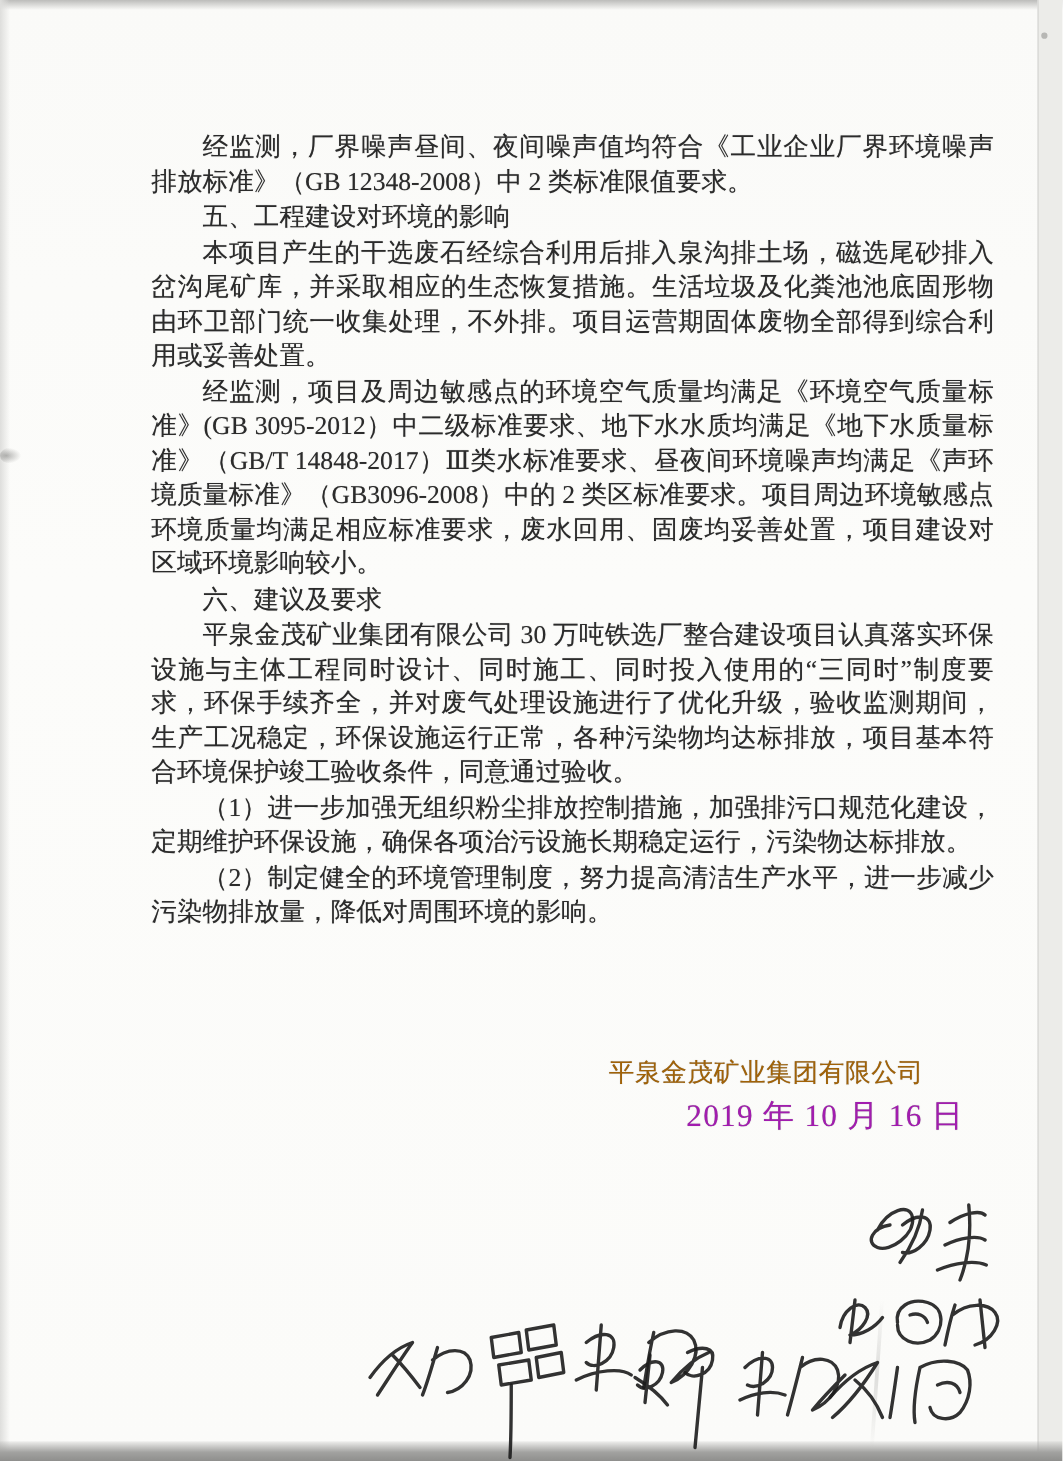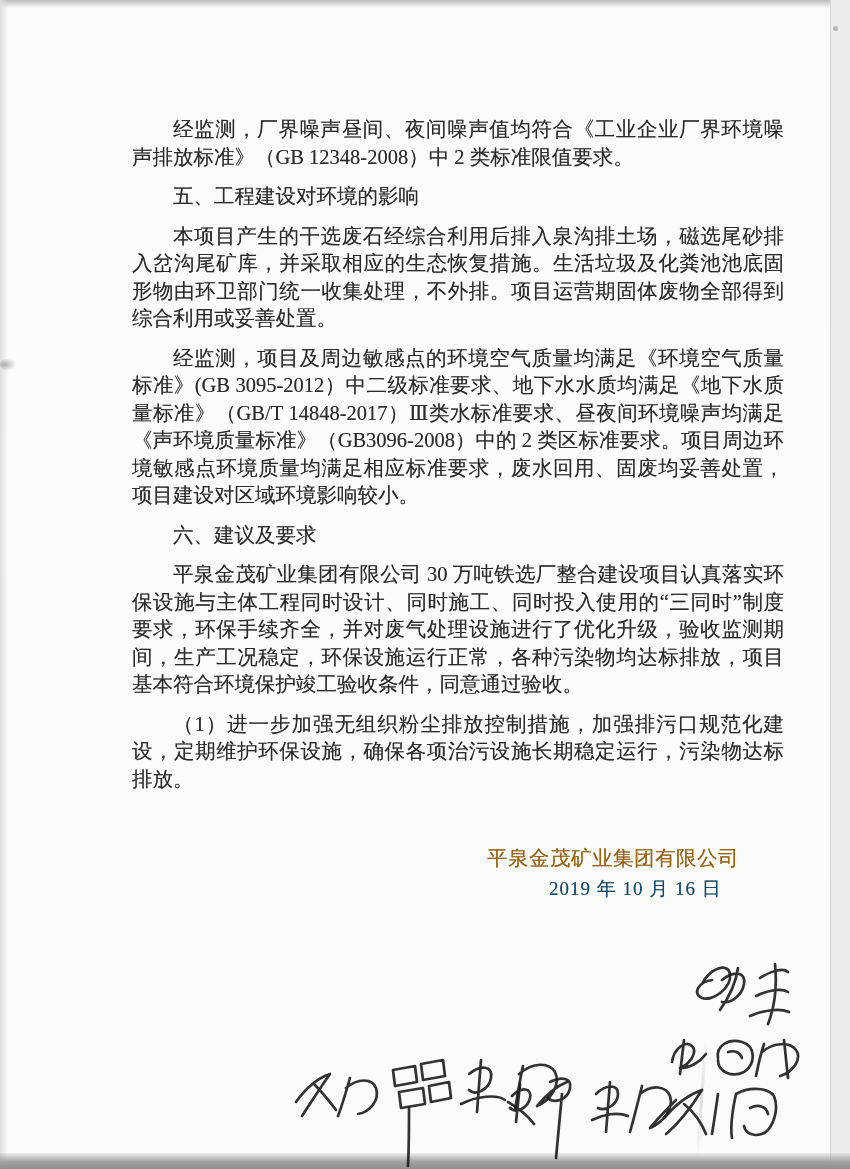--- a/index.html
+++ b/index.html
@@ -27,31 +27,31 @@
     background:linear-gradient(180deg,rgba(180,180,178,0) 0%,rgba(185,185,183,0.45) 50%,rgba(180,180,178,0) 100%);
     transform:rotate(4deg);}
 
   
   .doc-text{
     position:absolute;left:120px;top:104px;width:676px;
     font-size:20.5px;line-height:27.5px;color:#2b2b2b;
     text-align:justify;text-justify:inter-ideograph;
     text-shadow:0 0 0.6px rgba(60,60,60,0.55);
   }
-  .doc-text p{margin:12px;text-indent:2em;}
+  .doc-text p{margin:1px;text-indent:2em;}
 
   
   .signoff-company{
     position:absolute;left:487px;top:844px;
     font-size:20.5px;color:#a16207;letter-spacing:0.5px;
     text-shadow:0 0 0.6px rgba(60,60,60,0.55);
   }
   .signoff-date{
     position:absolute;left:549px;top:876px;
-    font-size:19px;color:#0c4a6e;letter-spacing:1px;
+    font-size:25px;color:#a21caf;letter-spacing:1px;
     text-shadow:0 0 0.6px rgba(60,60,60,0.55);
     text-align:center;
   }
 
   
   .sig{position:absolute;}
   .sig svg{display:block;overflow:visible;}
   .sig path{fill:none;stroke:#1c1c1c;stroke-width:2.7;stroke-linecap:round;stroke-linejoin:round;opacity:0.9;}
 </style>
 </head>
@@ -67,20 +67,21 @@
 <div class="crease"></div>
 
 <div class="doc-text">
   <p>经监测，厂界噪声昼间、夜间噪声值均符合《工业企业厂界环境噪声排放标准》（GB 12348-2008）中 2 类标准限值要求。</p>
   <p>五、工程建设对环境的影响</p>
   <p>本项目产生的干选废石经综合利用后排入泉沟排土场，磁选尾砂排入岔沟尾矿库，并采取相应的生态恢复措施。生活垃圾及化粪池池底固形物由环卫部门统一收集处理，不外排。项目运营期固体废物全部得到综合利用或妥善处置。</p>
   <p>经监测，项目及周边敏感点的环境空气质量均满足《环境空气质量标准》(GB 3095-2012）中二级标准要求、地下水水质均满足《地下水质量标准》（GB/T 14848-2017）Ⅲ类水标准要求、昼夜间环境噪声均满足《声环境质量标准》（GB3096-2008）中的 2 类区标准要求。项目周边环境敏感点环境质量均满足相应标准要求，废水回用、固废均妥善处置，项目建设对区域环境影响较小。</p>
   <p>六、建议及要求</p>
   <p>平泉金茂矿业集团有限公司 30 万吨铁选厂整合建设项目认真落实环保设施与主体工程同时设计、同时施工、同时投入使用的“三同时”制度要求，环保手续齐全，并对废气处理设施进行了优化升级，验收监测期间，生产工况稳定，环保设施运行正常，各种污染物均达标排放，项目基本符合环境保护竣工验收条件，同意通过验收。</p>
   <p>（1）进一步加强无组织粉尘排放控制措施，加强排污口规范化建设，定期维护环保设施，确保各项治污设施长期稳定运行，污染物达标排放。</p>
+  <p>（2）制定健全的环境管理制度，努力提高清洁生产水平，进一步减少污染物排放量，降低对周围环境的影响。</p>
 </div>
 
 <div class="signoff-company">平泉金茂矿业集团有限公司</div>
 <div class="signoff-date">2019 年 10 月 16 日</div>
 
 <div class="sig" style="left:672px;top:958px;" aria-label="王贵生">
   <svg width="118" height="84" viewBox="0 0 118 84">
     <path d="M30,26 C38,10 56,4 58,16 C60,30 40,44 30,40 C20,36 26,24 40,22"></path>
     <path d="M66,10 C64,24 58,38 48,52 M50,22 C62,12 74,14 72,26 C70,38 58,46 50,44"></path>
     <path d="M88,20 C100,12 112,10 116,14 M103,6 C105,26 103,48 96,66 M84,38 C96,32 110,30 116,34 M78,58 C92,52 108,50 117,54"></path>

